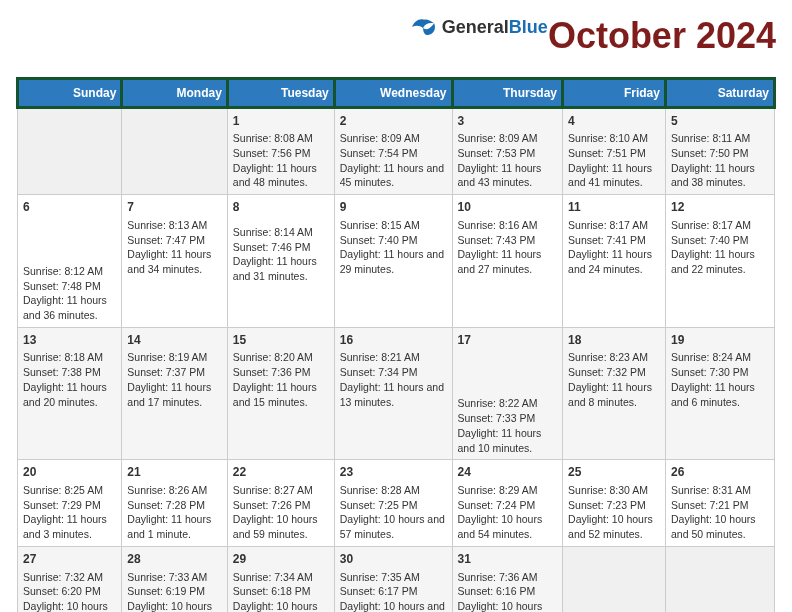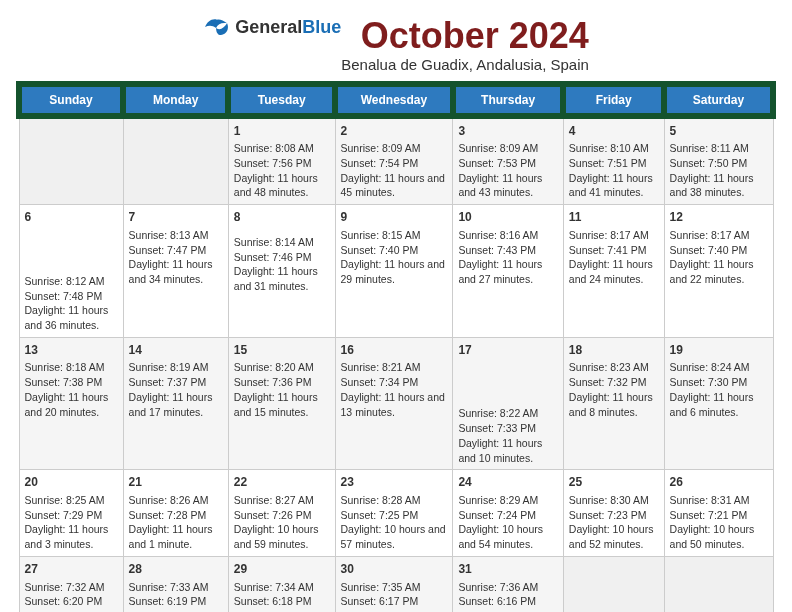--- a/index.html
+++ b/index.html
@@ -5,23 +5,23 @@
     * { box-sizing: border-box; margin: 0; padding: 0; }
     body {
       font-family: Arial, sans-serif;
       background: #fff;
       width: 792px;
       min-height: 612px;
       padding: 16px;
     }
     .header {
       display: flex;
-      justify-content: center;
+      justify-content: flex-end;
       align-items: flex-start;
-      margin-bottom: 8px;
+      margin-bottom: 21px;
     }
     .logo {
       display: flex;
       align-items: center;
       gap: 4px;
     }
     .logo-text-general {
       font-size: 18px;
       font-weight: bold;
       color: #333;
@@ -51,24 +51,24 @@
     }
     table {
       width: 100%;
       border-collapse: collapse;
       font-size: 11px;
     }
     thead tr th {
       background: #2e7abf;
       color: #fff;
       padding: 6px 4px;
-      text-align: center;
+      text-align: right;
       font-size: 12px;
       font-weight: bold;
-      border: 6px solid #14532d;
+      border: 3px solid #14532d;
     }
     tbody tr {
       vertical-align: top;
     }
     tbody tr td {
       border: 1px solid #ccc;
       padding: 4px 5px;
       height: 80px;
       vertical-align: top;
       background: #fff;
@@ -104,21 +104,20 @@
     <svg class="logo-bird" viewBox="0 0 30 24" xmlns="http://www.w3.org/2000/svg">
       <path d="M15 4 C10 2, 4 6, 2 12 C6 10, 10 10, 14 13 C16 9, 20 7, 26 8 C22 5, 18 3, 15 4Z" fill="#1a6eb5"></path>
       <path d="M14 13 C18 16, 22 14, 26 8 C28 12, 27 18, 22 20 C18 22, 14 20, 14 13Z" fill="#1a6eb5"></path>
     </svg>
     <div>
       <span class="logo-text-general">General</span><span class="logo-text-blue">Blue</span>
     </div>
   </div>
   <div class="title-block">
     <div class="month-title">October 2024</div>
-    <div class="location-title">Benalua de Guadix, Andalusia, Spain</div>
   </div>
 </div>
 
 <table>
   <thead>
     <tr>
     <th>Sunday</th>
         <th>Monday</th>
         <th>Tuesday</th>
         <th>Wednesday</th>

